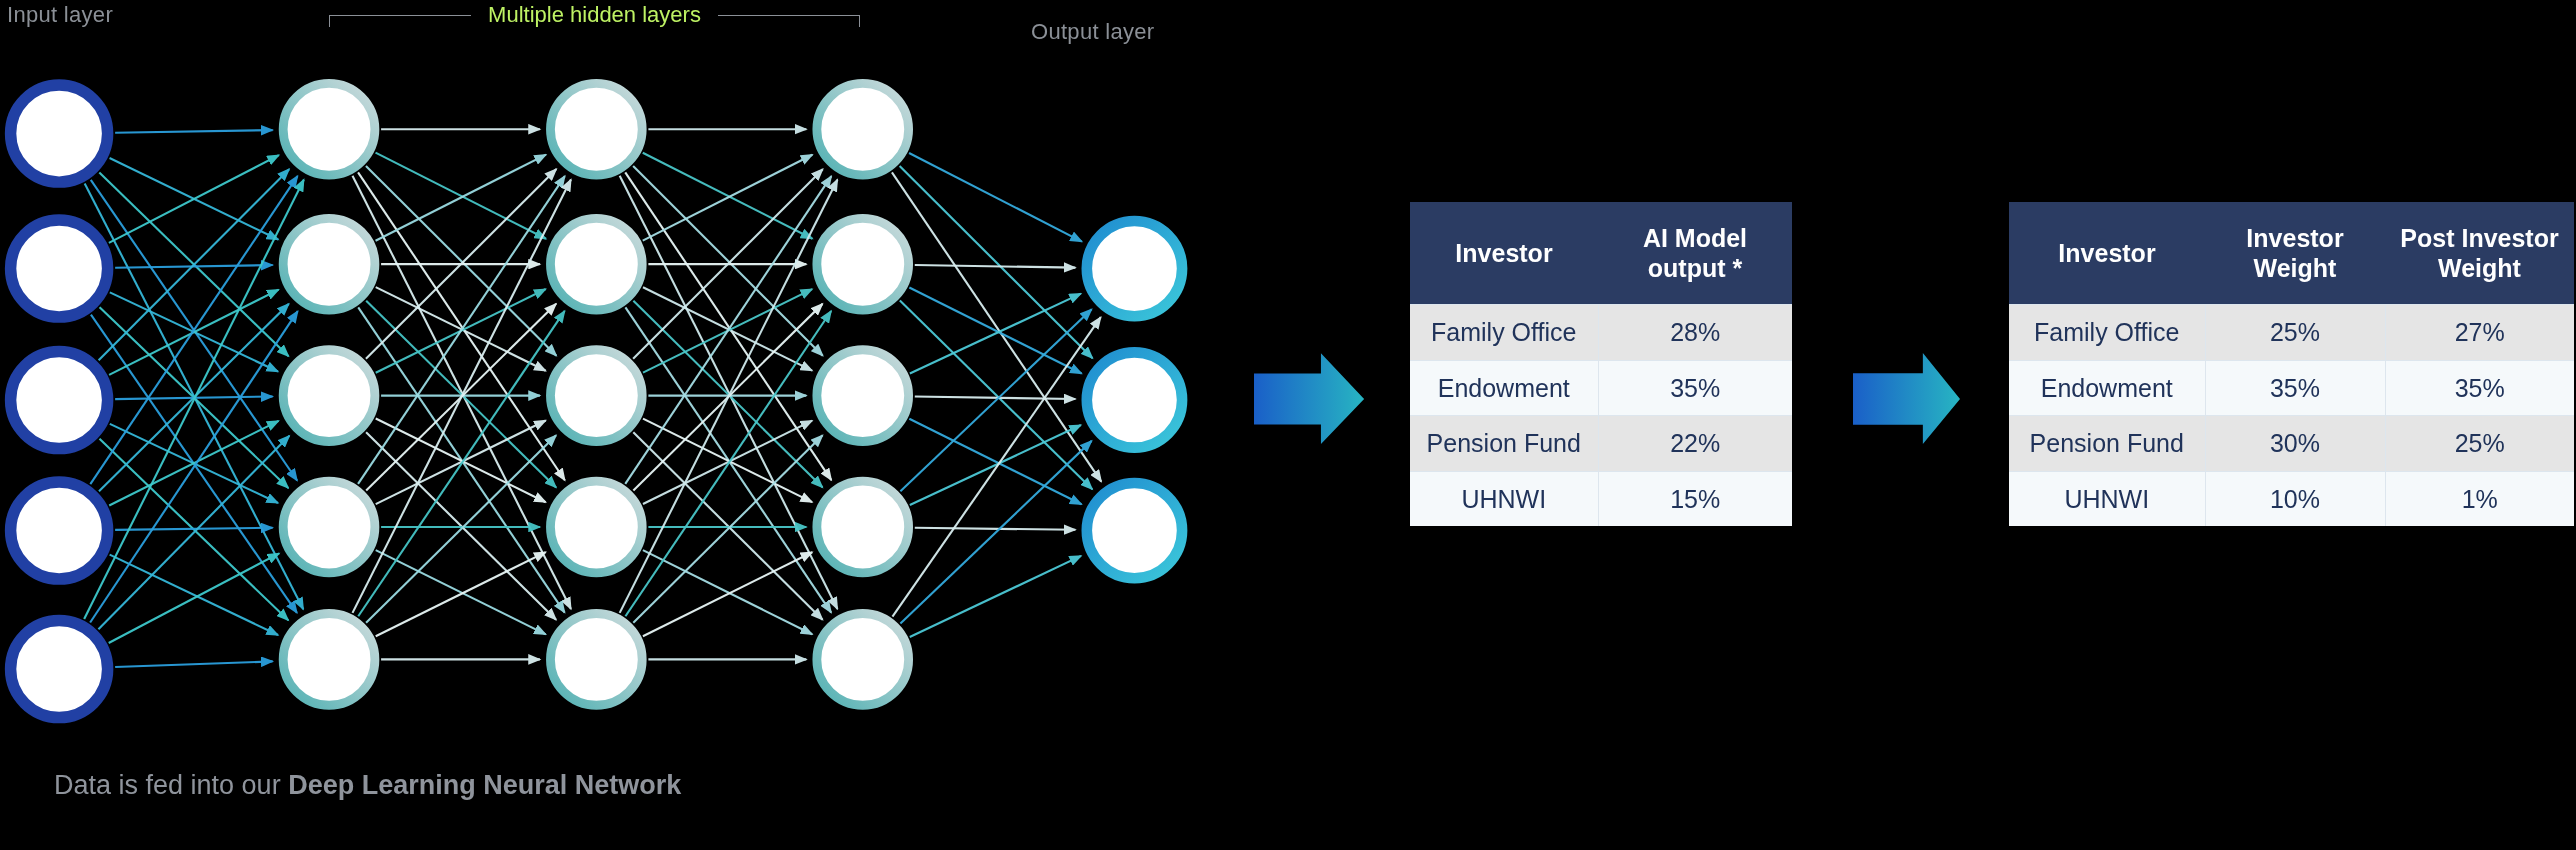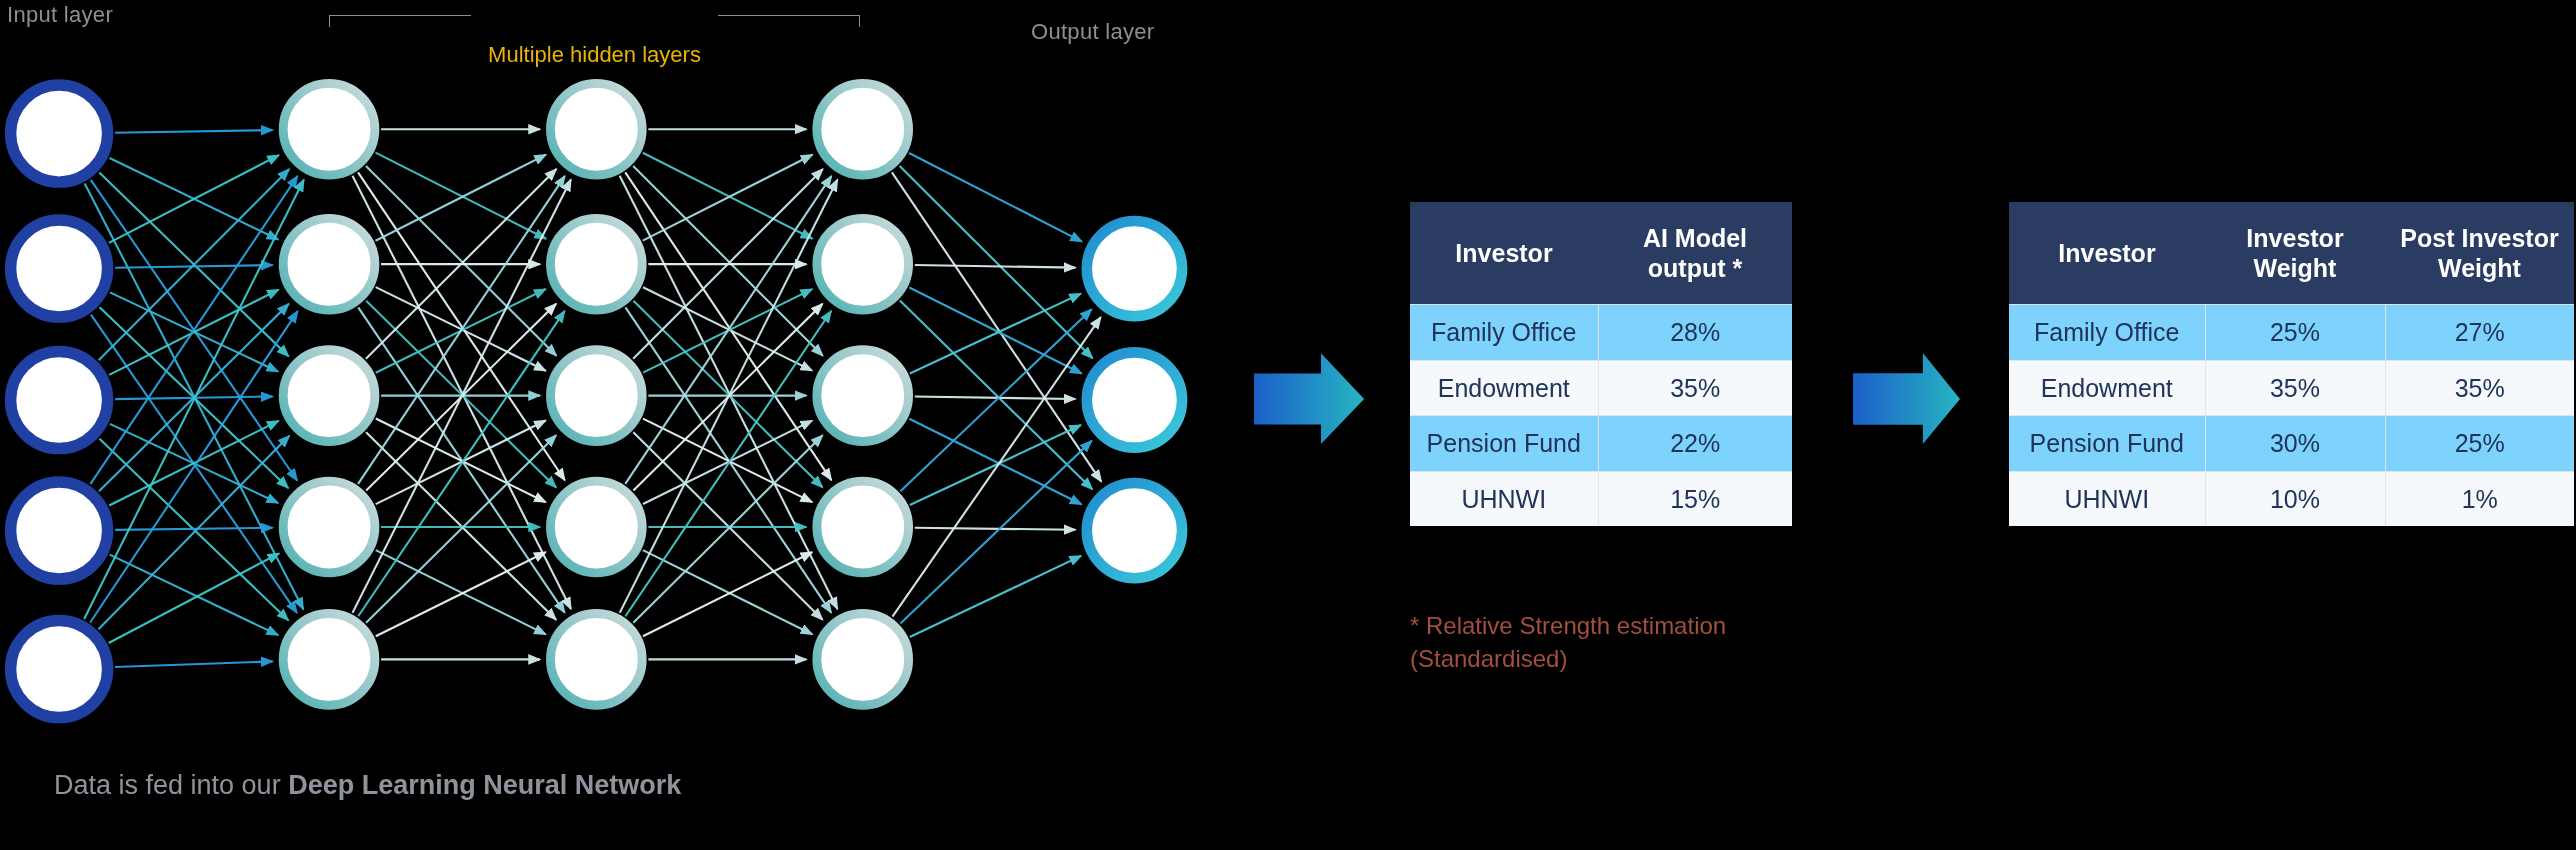--- a/index.html
+++ b/index.html
@@ -32,34 +32,34 @@
     display:flex;align-items:flex-start;
   }
   .bracket .arm{
     flex:1;height:11.5px;margin-top:13.2px;
     border-top:1.8px solid #8b9097;
   }
   .bracket .arm.left{border-left:1.8px solid #8b9097;}
   .bracket .arm.right{border-right:1.8px solid #8b9097;}
   .bracket-label{
     padding:0 17.6px;
-    color:#eab308;font-size:22px;white-space:nowrap;margin-top:40px;
+    color:#bef264;font-size:22px;white-space:nowrap;
   }
   
   .flow-arrow{position:absolute;}
   .arrow1{left:1254px;top:353px;}
   .arrow2{left:1853px;top:353px;}
   
   .table-wrap{position:absolute;}
   .t1{left:1410px;top:202px;width:382px;}
   .t2{left:2009px;top:202px;width:565px;}
   table.data-table{
     width:100%;
     border-collapse:collapse;
-    background:#7dd3fc;
+    background:#e5e5e5;
     table-layout:fixed;
   }
   table.data-table th{
     background:#2b3c63;
     color:#ffffff;
     font-weight:bold;
     font-size:25px;
     line-height:30px;
     padding:21px 8.8px;
     text-align:center;
@@ -313,21 +313,20 @@
             <td>22%</td>
           </tr>
           <tr>
             <td>UHNWI</td>
             <td>15%</td>
           </tr>
         </tbody>
     </table>
   </div>
 
-  <div class="footnote">* Relative Strength estimation (Standardised)</div>
 
   <svg class="flow-arrow arrow2" width="107" height="92" viewBox="0 0 121 104" xmlns="http://www.w3.org/2000/svg">
     <defs>
       <linearGradient id="gArrow2" x1="0" y1="0" x2="1" y2="0">
         <stop offset="0" stop-color="#1a5fc8"></stop>
         <stop offset="1" stop-color="#27b5c2"></stop>
       </linearGradient>
     </defs>
     <polygon points="0,23 79,23 79,0 121,52 79,103 79,81 0,81" fill="url(#gArrow2)"></polygon>
   </svg>

